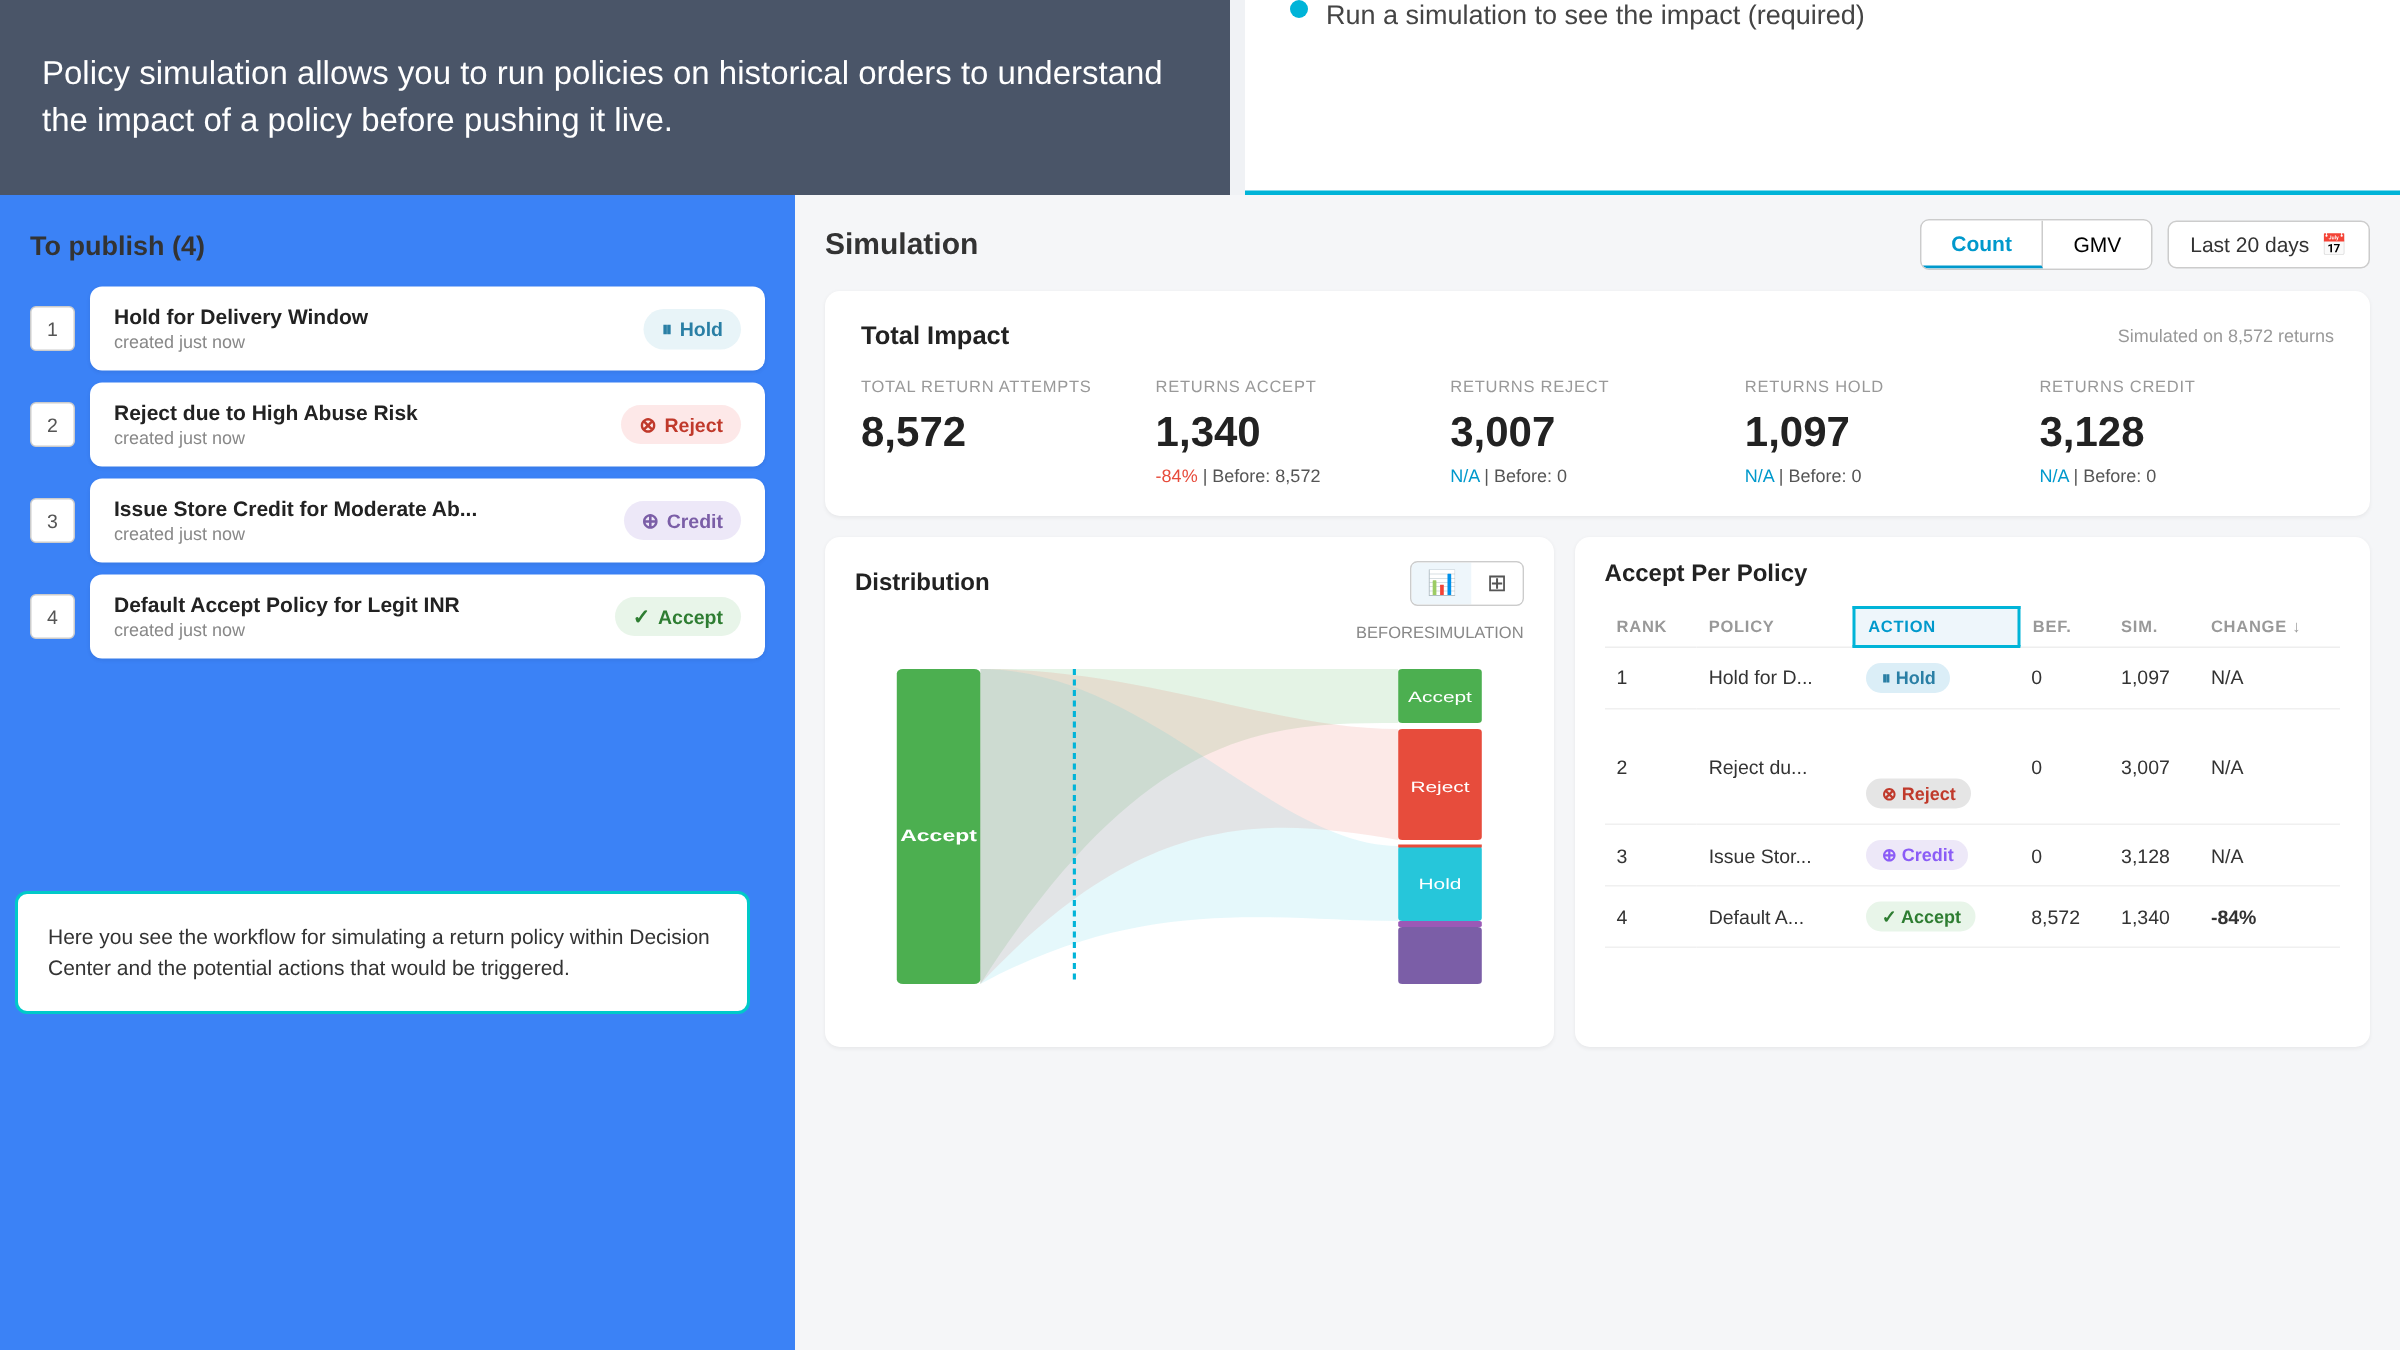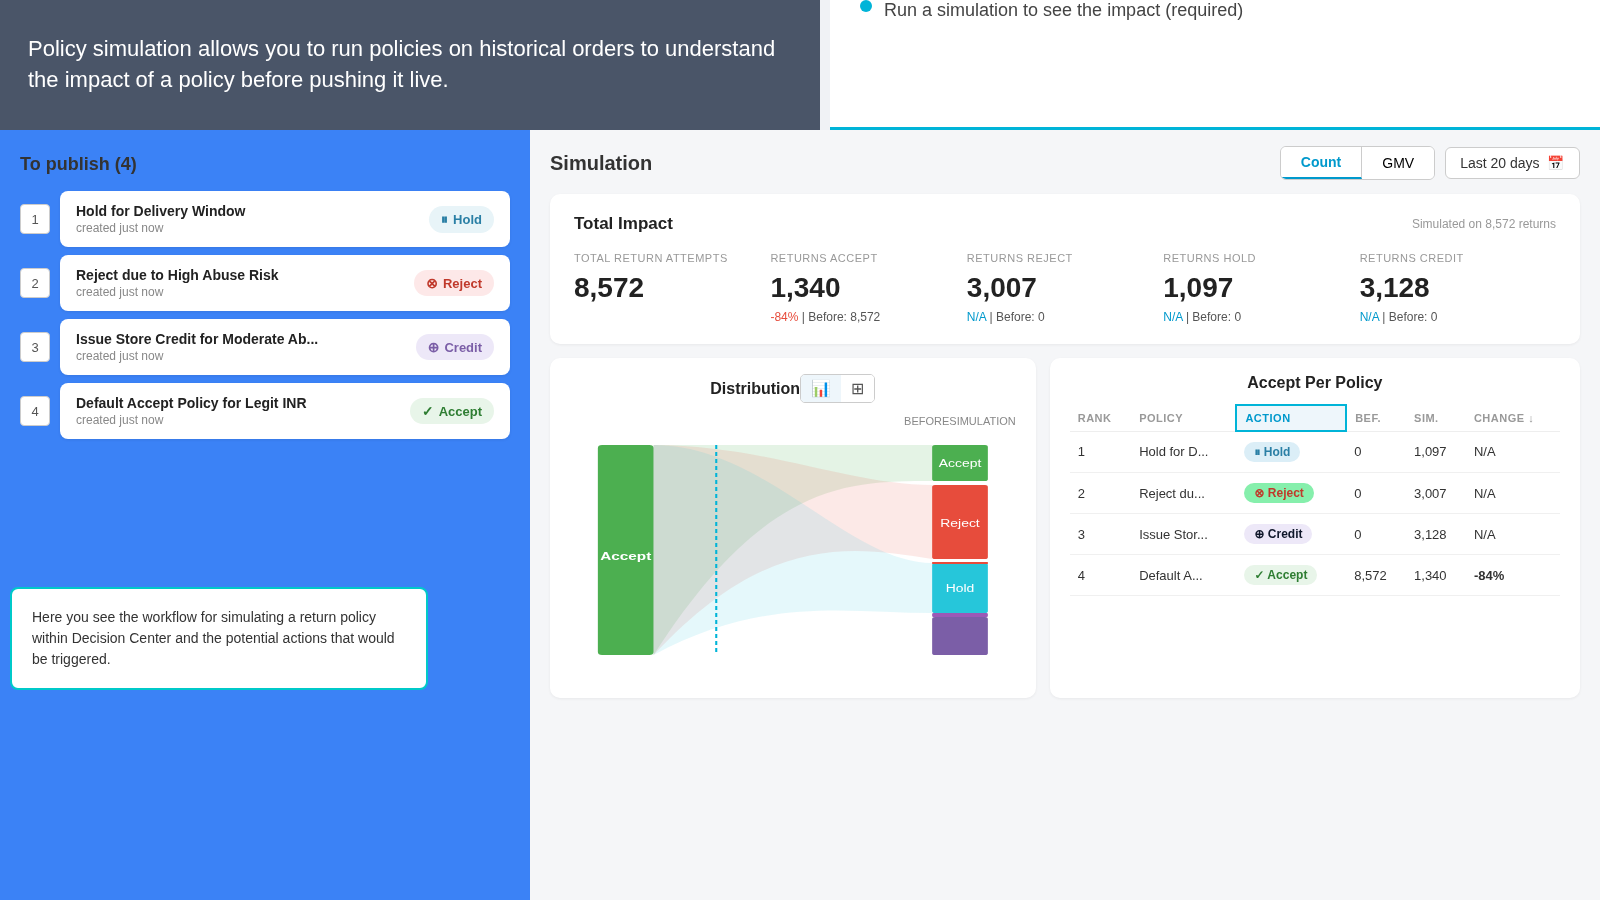--- a/index.html
+++ b/index.html
@@ -106,27 +106,27 @@
     }
     .action-badge.hold { background: #e8f4f8; color: #2a7fa5; }
     .action-badge.reject { background: #fde8e8; color: #c0392b; }
     .action-badge.credit { background: #ede8f8; color: #7b5ea7; }
     .action-badge.accept { background: #e8f5e9; color: #2e7d32; }
     .badge-icon { font-size: 14px; }
 
     
     .bottom-tooltip {
       position: absolute;
-      bottom: 210px;
+      bottom: 224px;
       left: 10px;
       background: white;
       border: 2px solid #00c9c9;
       border-radius: 8px;
       padding: 18px 20px;
-      width: 418px;
+      width: 490px;
       font-size: 14px;
       color: #333;
       line-height: 1.5;
       z-index: 20;
     }
 
     
     .right-panel {
       flex: 1;
       background: #f5f6f8;
@@ -191,21 +191,21 @@
     .dist-card, .impact-per-card {
       background: white;
       border-radius: 10px;
       padding: 16px 20px;
       box-shadow: 0 1px 3px rgba(0,0,0,0.06);
       overflow: hidden;
     }
     .dist-card { flex: 1; }
     .impact-per-card { flex: 1.1; }
 
-    .card-header { display: flex; justify-content: center; align-items: center; margin-bottom: 12px; }
+    .card-header { display: flex; justify-content: space-between; align-items: center; margin-bottom: 12px; }
     .card-title { font-size: 16px; font-weight: 600; color: #222; }
     .chart-toggle { display: flex; border: 1px solid #ccc; border-radius: 5px; overflow: hidden; }
     .chart-btn { padding: 4px 10px; background: white; border: none; cursor: pointer; font-size: 16px; color: #555; }
     .chart-btn.active { background: #eef6fb; color: #0099cc; }
 
     .dist-labels-row {
       display: flex;
       justify-content: flex-end;
       font-size: 11px;
       color: #888;
@@ -229,22 +229,22 @@
     .policy-table td {
       padding: 10px 8px;
       border-bottom: 1px solid #f0f0f0;
       color: #333;
     }
     .action-pill {
       display: inline-flex; align-items: center; gap: 4px;
       padding: 3px 10px; border-radius: 12px; font-size: 12px; font-weight: 600;
     }
     .action-pill.hold { background: #dbeef7; color: #2a7fa5; }
-    .action-pill.reject { background: #86efac; color: #c0392b; }
-    .action-pill.credit { background: #ede8f8; color: #0f172a; }
+    .action-pill.reject { background: #e5e5e5; color: #c0392b; margin-top: 36px; }
+    .action-pill.credit { background: #ede8f8; color: #8b5cf6; }
     .action-pill.accept { background: #e8f5e9; color: #2e7d32; }
     .na-text { color: #0099cc; font-size: 13px; }
     .neg-text { color: #e74c3c; font-size: 13px; font-weight: 600; }
   </style>
 </head>
 <body>
 
 <div class="layout">
 
   <div class="top-banner">

